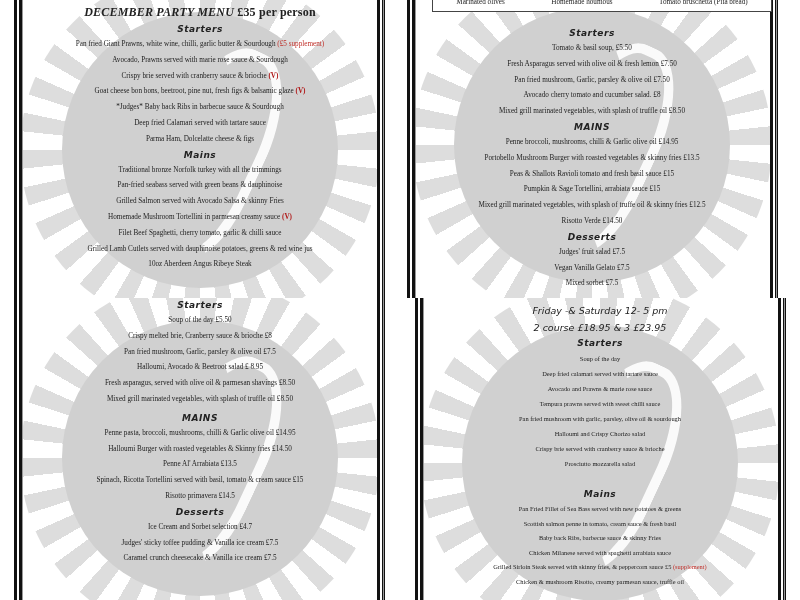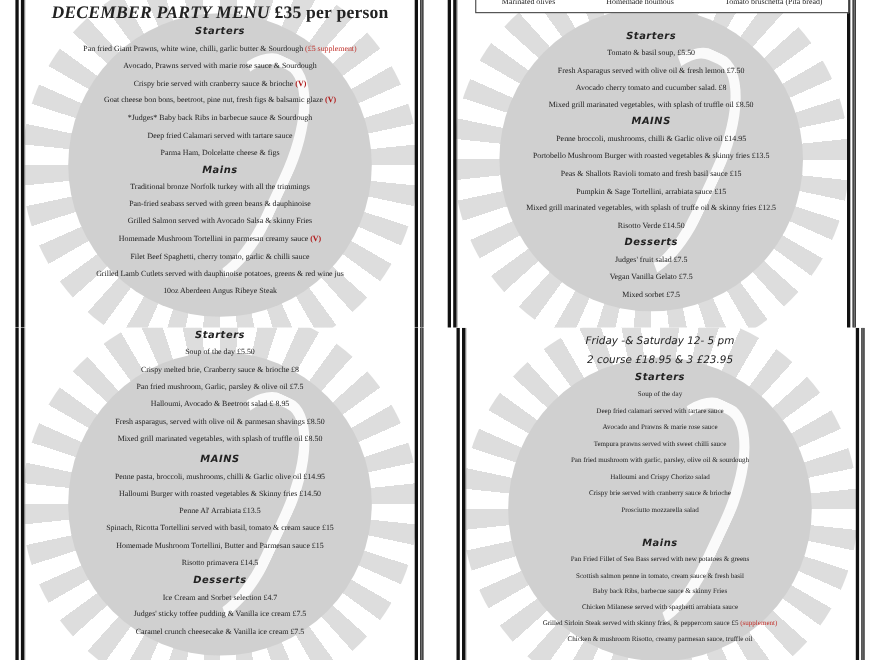--- a/index.html
+++ b/index.html
@@ -23,21 +23,21 @@
   .mid { position:absolute; top:0; bottom:0; width:1px; left:8px; background:#999; }
   
   .wm { position:absolute; left:50%; transform:translateX(-50%); width:360px; height:360px; border-radius:50%; pointer-events:none; }
   .wm .outer { position:absolute; inset:0; border-radius:50%;
     background: repeating-conic-gradient(from 0deg, #d7d7d7 0deg 6deg, #ffffff 6deg 12deg); opacity:.85; }
   .wm .inner { position:absolute; left:42px; top:42px; right:42px; bottom:42px; border-radius:50%; background:#d0d0d0; }
   .wm .swirl { position:absolute; left:40%; top:20%; width:80px; height:200px; border:10px solid #fff; border-radius:50% 50% 40% 60%; border-left-color:transparent; border-bottom-color:transparent; transform:rotate(25deg); opacity:.9; }
   .content { position:absolute; left:30px; right:30px; top:0; text-align:center; }
   .line { font-size:7.2px; line-height:15.8px; white-space:nowrap; }
   .line.bold { font-weight:normal; }
-  .title { font-size:16px; font-weight:bold; font-style:italic; line-height:20px; margin-top:2px; letter-spacing:.2px; }
+  .title { font-size:12px; font-weight:bold; font-style:italic; line-height:20px; margin-top:2px; letter-spacing:.2px; }
   .title .tb { font-style:normal; }
   .section { font-family:"DejaVu Sans", sans-serif; font-style:italic; font-weight:bold; font-size:9px; line-height:15px; letter-spacing:.5px; }
   .red { color:#c0302a; }
   .v { color:#b01818; font-weight:bold; }
   .script-big { font-family:"DejaVu Sans", sans-serif; font-style:italic; font-size:9.5px; line-height:17px; }
   .ribbon-box { position:absolute; left:40px; right:20px; top:-8px; height:20px; border:1px solid #444; background:#fff; display:flex; justify-content:space-around; align-items:flex-end; font-size:7.2px; padding-bottom:5px; box-sizing:border-box; }
 </style>
 </head>
 <body>
 
@@ -88,20 +88,21 @@
     </div>
   <div class="ribbon-box">
     <span>Marinated olives</span>
     <span>Homemade houmous</span>
     <span>Tomato bruschetta (Pita bread)</span>
   </div>
   <div class="content" style="top:26px;">
     <div class="section">Starters</div>
     <div class="line">Tomato &amp; basil soup,  £5.50</div>
     <div class="line">Fresh Asparagus served with olive oil &amp; fresh lemon £7.50</div>
+    <div class="line">Pan fried mushroom, Garlic, parsley &amp; olive oil £7.50</div>
     <div class="line">Avocado cherry tomato and cucumber salad. £8</div>
     <div class="line">Mixed grill marinated vegetables, with splash of truffle oil £8.50</div>
     <div class="section">MAINS</div>
     <div class="line">Penne broccoli, mushrooms, chilli &amp; Garlic olive oil £14.95</div>
     <div class="line">Portobello Mushroom Burger with roasted vegetables &amp; skinny fries £13.5</div>
     <div class="line">Peas &amp; Shallots Ravioli tomato and fresh basil sauce £15</div>
     <div class="line">Pumpkin &amp; Sage Tortellini, arrabiata sauce £15</div>
     <div class="line">Mixed grill marinated vegetables, with splash of truffe oil &amp; skinny fries £12.5</div>
     <div class="line">Risotto Verde   £14.50</div>
     <div class="section">Desserts</div>
@@ -129,21 +130,20 @@
     <div class="line">Crispy melted brie, Cranberry sauce &amp; brioche £8</div>
     <div class="line">Pan fried mushroom, Garlic, parsley &amp; olive oil £7.5</div>
     <div class="line">Halloumi, Avocado &amp; Beetroot salad £ 8.95</div>
     <div class="line">Fresh asparagus, served with olive oil &amp; parmesan shavings £8.50</div>
     <div class="line">Mixed grill marinated vegetables, with splash of truffle oil £8.50</div>
     <div class="section" style="margin-top:3px;">MAINS</div>
     <div class="line">Penne pasta, broccoli, mushrooms, chilli &amp; Garlic olive oil £14.95</div>
     <div class="line">Halloumi Burger with roasted vegetables &amp; Skinny fries £14.50</div>
     <div class="line">Penne Al' Arrabiata £13.5</div>
     <div class="line">Spinach, Ricotta Tortellini served with basil, tomato &amp; cream sauce £15</div>
-    <div class="line">Homemade Mushroom Tortellini, Butter and Parmesan sauce £15</div>
     <div class="line">Risotto primavera £14.5</div>
     <div class="section">Desserts</div>
     <div class="line">Ice Cream and Sorbet selection £4.7</div>
     <div class="line">Judges' sticky toffee pudding &amp; Vanilla ice cream £7.5</div>
     <div class="line">Caramel crunch cheesecake &amp; Vanilla ice cream £7.5</div>
   </div>
 </div>
 
 <div class="panel p-br">
   <div class="wm" style="top:-15px;">

